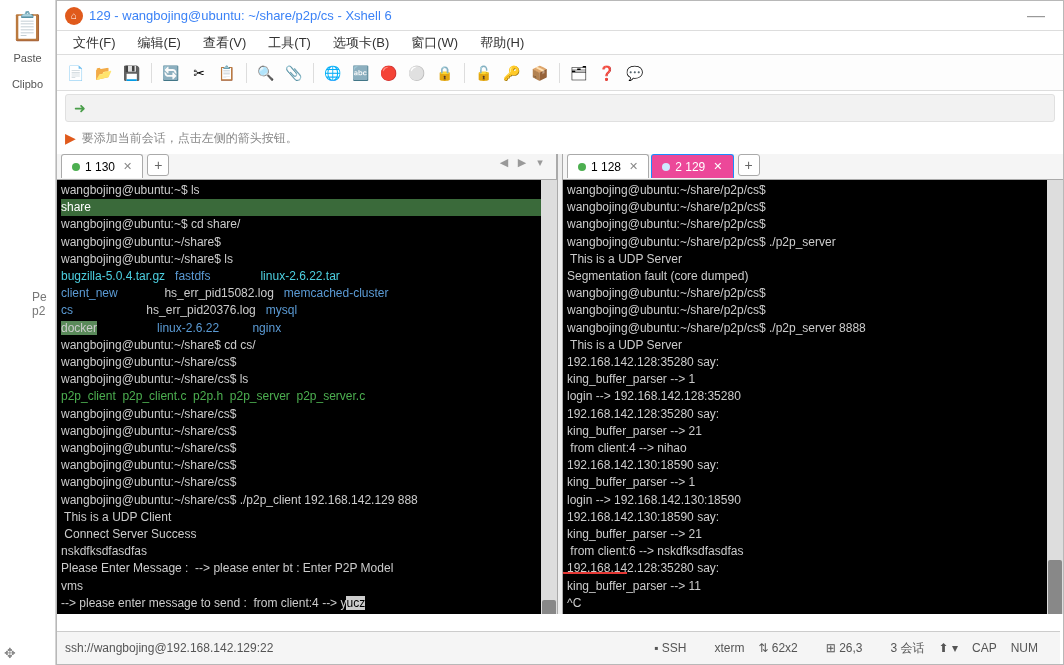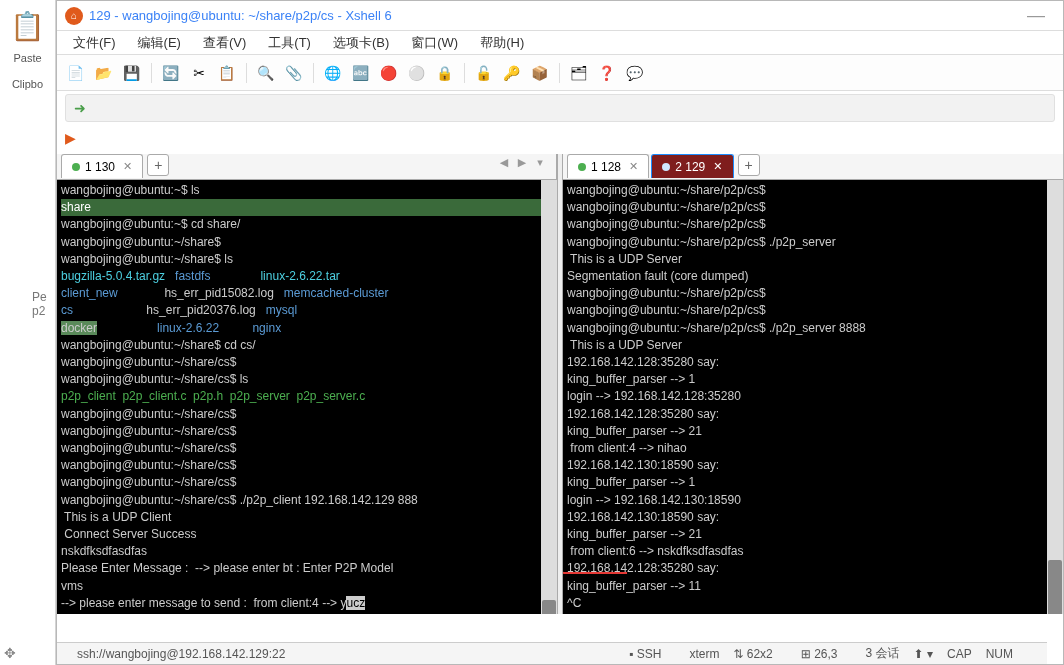--- a/index.html
+++ b/index.html
@@ -19,38 +19,38 @@
 .toolbar{height:36px;display:flex;align-items:center;padding:0 8px;gap:6px;border-bottom:1px solid #ddd;background:#fdfdfd}
 .tb-btn{width:22px;height:22px;display:flex;align-items:center;justify-content:center;cursor:pointer;border-radius:2px;font-size:14px}
 .tb-sep{width:1px;height:20px;background:#ddd;margin:0 2px}
 .addr{height:28px;margin:3px 8px;background:#f2f2f2;border:1px solid #e0e0e0;border-radius:3px;display:flex;align-items:center;padding:0 8px;color:#888;font-size:13px}
 .addr .arrow{color:#4a9e4a;margin-right:6px;font-size:14px}
 .hint{height:26px;margin:3px 8px;display:flex;align-items:center;color:#888;font-size:13px}
 .hint .flag{color:#e05a1c;margin-right:6px;font-size:14px}
 .tabstrip{height:26px;display:flex;align-items:flex-start;padding:0 4px;background:#f5f5f5;border-bottom:1px solid #aaa;position:relative}
 .tabstrip.left{border-right:1px solid #aaa}
 .tab{height:24px;display:flex;align-items:center;padding:0 10px;background:#fff;border:1px solid #aaa;border-bottom:none;border-radius:3px 3px 0 0;margin-right:2px;cursor:pointer;font-size:12px}
-.tab.active{background:#7f1d1d;color:#fff;border-color:#1a8cff}
+.tab.active{background:#ec4899;color:#fff;border-color:#1a8cff}
 .tab .dot{width:8px;height:8px;border-radius:50%;background:#4caf50;margin-right:5px}
 .tab.active .dot{background:#cfe8ff}
 .tab .x{margin-left:8px;color:#888;font-size:11px}
 .tab.active .x{color:#fff}
 .tab-add{width:22px;height:22px;border:1px solid #aaa;background:#fff;display:flex;align-items:center;justify-content:center;border-radius:3px;cursor:pointer;font-size:14px;color:#666;margin-left:2px}
 .tab-nav{margin-left:auto;display:flex;gap:2px;padding-right:4px}
 .tab-nav span{width:16px;height:16px;display:flex;align-items:center;justify-content:center;color:#999;cursor:pointer;font-size:11px}
 .panes{display:flex;height:460px}
 .pane{flex:1;background:#000;color:#ccc;font-family:Consolas,monospace;font-size:13px;line-height:17.2px;padding:2px 4px;overflow:hidden;position:relative;white-space:pre}
 .pane-wrap{display:flex;flex-direction:column;flex:1}
 .divider{width:6px;background:#eee;cursor:col-resize;border-left:1px solid #aaa;border-right:1px solid #aaa}
 .g{color:#4caf50}.b{color:#5b9bd5}.c{color:#4dd0e1}.hl{background:#3a6a3a;color:#fff}.hl2{background:#5a8a5a}
 .cur{display:inline-block;width:8px;height:14px;background:#4caf50;vertical-align:middle}
 .red-mark{position:absolute;bottom:40px;left:-6px;width:70px;height:14px;border-bottom:2px solid #e53935;border-left:2px solid #e53935;border-radius:0 0 0 8px}
 .scrollbar{position:absolute;right:0;top:0;width:16px;height:100%;background:#ddd}
 .scroll-thumb{position:absolute;right:1px;width:14px;background:#888;border-radius:2px}
-.statusbar{position:absolute;left:0;right:16px;bottom:0;height:22px;background:#f5f5f5;border-top:1px solid #ccc;display:flex;align-items:center;padding:0 20px;font-size:11px;color:#555}
+.statusbar{position:absolute;left:0;right:3px;bottom:0;height:33px;background:#f5f5f5;border-top:1px solid #ccc;display:flex;align-items:center;padding:0 8px;font-size:11px;color:#555}
 .statusbar .sp{flex:1}
 .statusbar span{margin-right:14px}
 .move-icon{position:absolute;left:4px;bottom:4px;color:#888;font-size:14px}
 </style>
 </head>
 <body>
 
 <div class="paste-panel">
   <div class="clip">📋</div>
   <div class="lbl">Paste</div>
@@ -99,20 +99,21 @@
       <div class="tb-sep"></div>
       <div class="tb-btn">🗂</div>
       <div class="tb-btn">❓</div>
       <div class="tb-btn">💬</div>
     </div>
   <div class="addr">
     <span class="arrow">➜</span>
   </div>
   <div class="hint">
     <span class="flag">▶</span>
+    <span>要添加当前会话，点击左侧的箭头按钮。</span>
   </div>
 
   <div class="panes">
     <div class="pane-wrap">
       <div class="tabstrip left">
         <div class="tab">
             <span class="dot"></span>
             <span>1 130</span>
             <span class="x">✕</span>
           </div>

